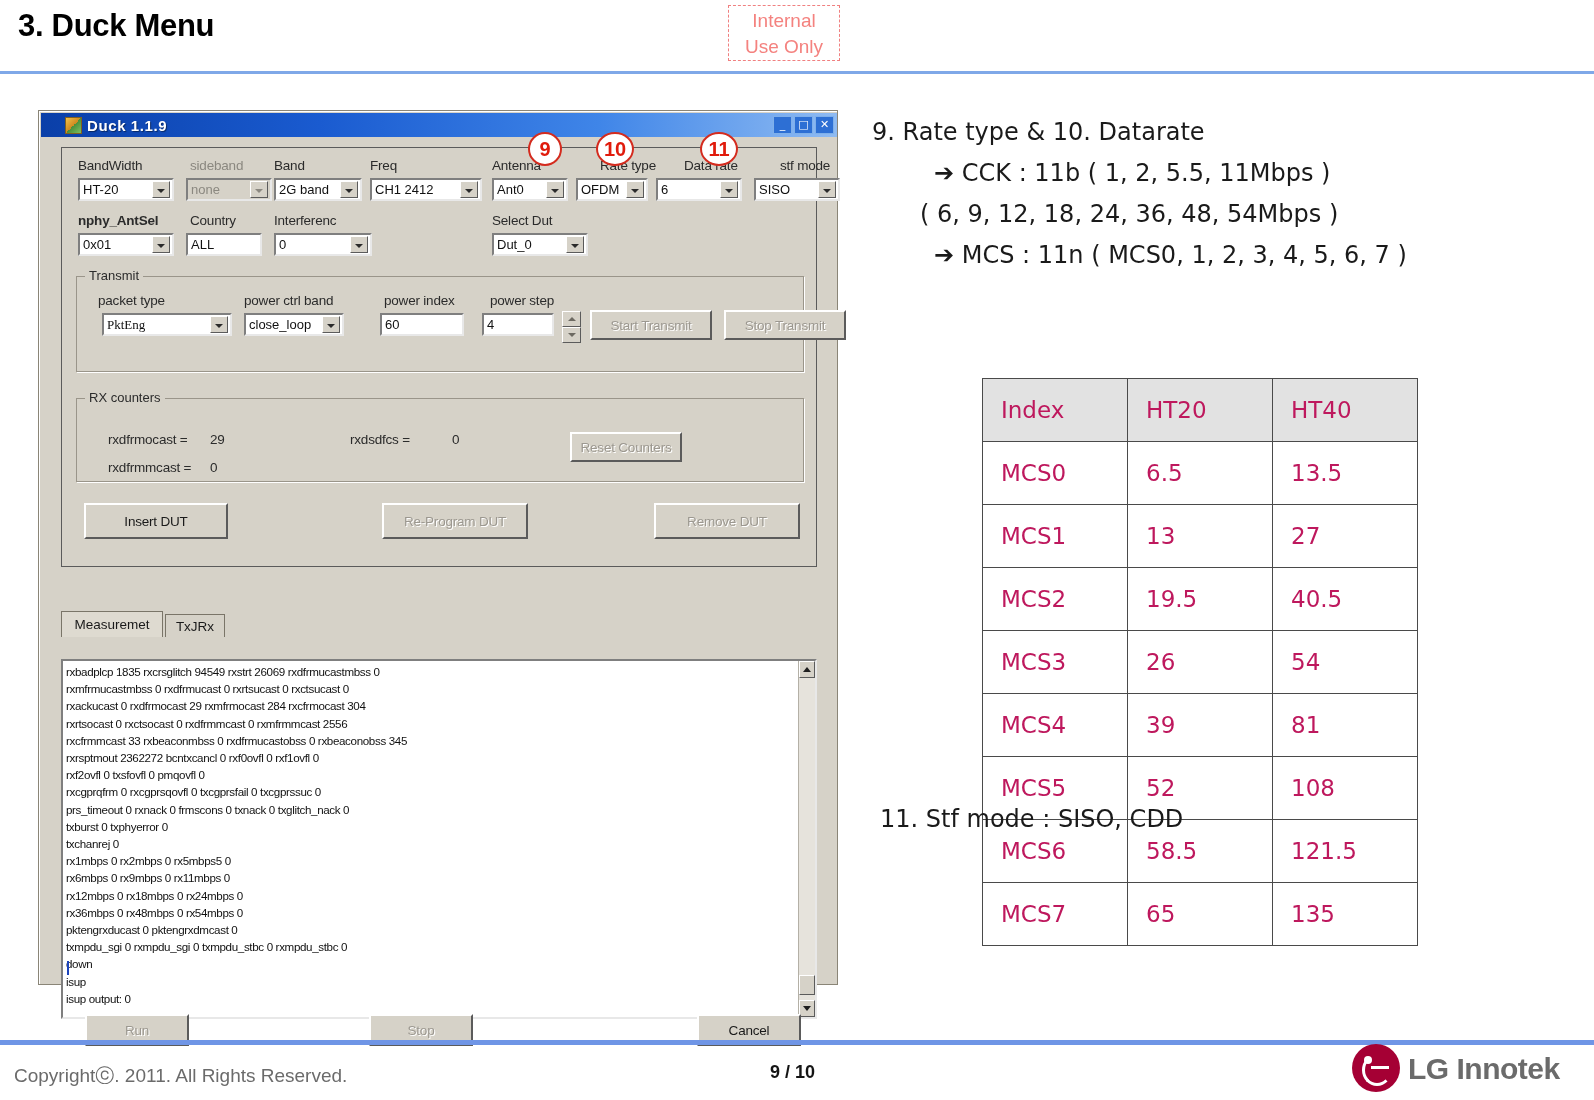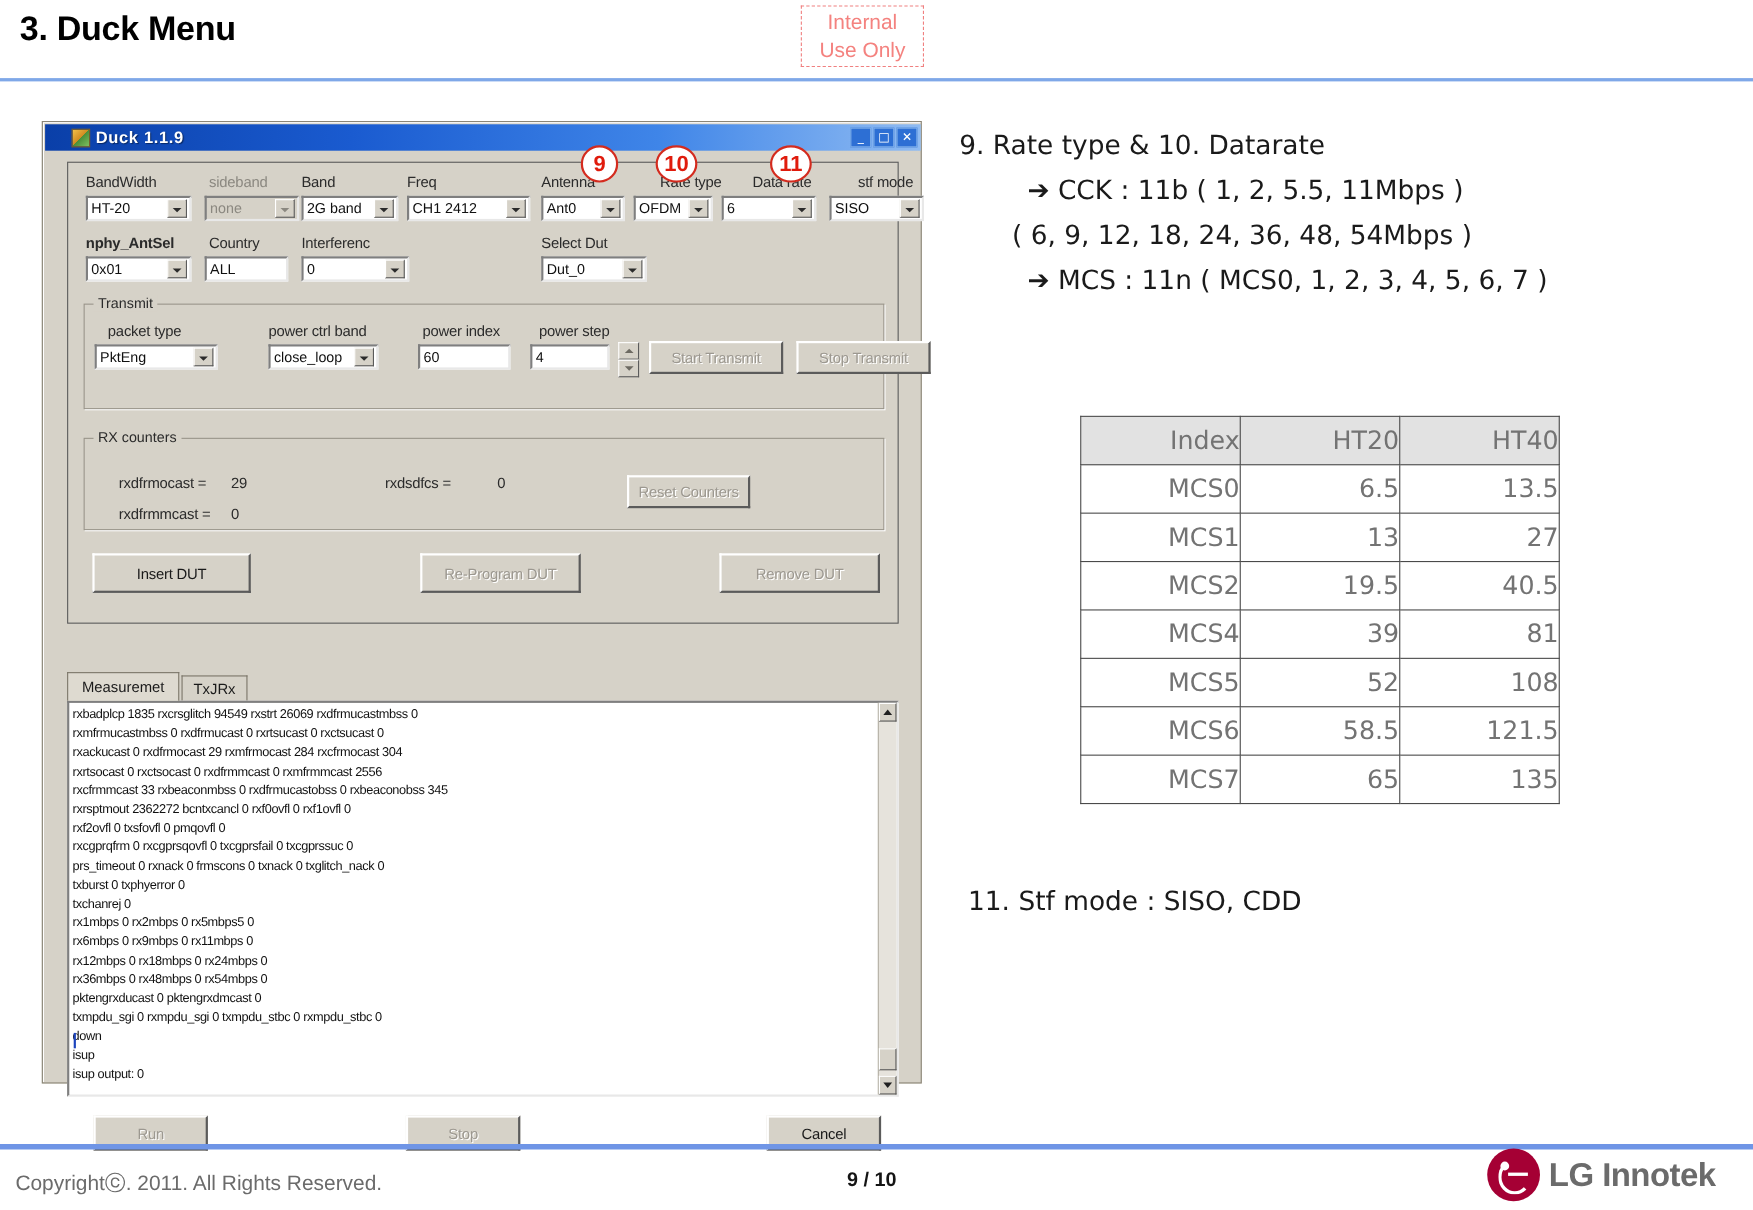--- a/index.html
+++ b/index.html
@@ -159,21 +159,21 @@
     background: #d6d2c8; border: 1px solid #7a7568;
     border-bottom: none;
     font-size: 13.5px; color: #1a1a1a;
     display: flex; align-items: center; justify-content: center;
     padding: 0 6px;
   }
   .tab.active { top: 0; height: 26px; background: #dedad0; z-index: 2; }
 
   
   #log-wrap {
-    position: absolute; left: 22px; top: 526px; width: 756px; height: 360px;
+    position: absolute; left: 22px; top: 548px; width: 756px; height: 360px;
     background: #ffffff;
     border: 2px solid; border-color: #7f7f7f #e8e8e8 #e8e8e8 #7f7f7f;
   }
   #log-text {
     position: absolute; left: 3px; top: 2px; right: 19px; bottom: 2px;
     font-family: "Liberation Sans", sans-serif;
     font-size: 11.6px; line-height: 17.2px; color: #111111;
     white-space: pre; overflow: hidden; letter-spacing: -0.35px;
   }
   #log-caret {
@@ -227,22 +227,22 @@
   .arrow-g { font-family: "DejaVu Sans", sans-serif; }
 
   
   #mcs-table {
     position: absolute; left: 982px; top: 378px;
     border-collapse: collapse;
     font-family: "DejaVu Sans", sans-serif;
   }
   #mcs-table th, #mcs-table td {
     border: 1.6px solid #4a4a4a;
-    font-size: 23px; font-weight: normal; color: #737373;
-    text-align: right; height: 44px; padding: 0;
+    font-size: 23px; font-weight: normal; color: #be185d;
+    text-align: left; height: 44px; padding: 18px;
   }
   #mcs-table th { background: #e2e2e2; }
   #mcs-table td { background: #ffffff; }
   #mcs-table .c0 { width: 145px; }
   #mcs-table .c1 { width: 145px; }
   #mcs-table .c2 { width: 145px; }
 
   #stf-note {
     position: absolute; left: 880px; top: 805px;
     font-family: "DejaVu Sans", sans-serif;
@@ -374,21 +374,21 @@
     </div>
 
     <div class="groupbox" style="left:14px; top:128px; width:728px; height:96px;">
       <span class="gtitle">Transmit</span>
     </div>
     <div class="lbl" style="left:36px; top:145px;">packet type</div>
     <div class="lbl" style="left:182px; top:145px;">power ctrl band</div>
     <div class="lbl" style="left:322px; top:145px;">power index</div>
     <div class="lbl" style="left:428px; top:145px;">power step</div>
 
-    <div class="combo" style="left:24px; top:165px; width:112px;">
+    <div class="combo" style="left:40px; top:165px; width:130px;font-family:Liberation Serif, serif;">
       <span class="cval">PktEng</span>
       <span class="carrow"></span>
     </div>
     <div class="combo" style="left:182px; top:165px; width:100px;">
       <span class="cval">close_loop</span>
       <span class="carrow"></span>
     </div>
     <div class="tbox" style="left:318px; top:165px; width:84px;">60</div>
     <div class="tbox" style="left:420px; top:165px; width:72px;">4</div>
 
@@ -490,20 +490,25 @@
       <td>MCS1</td>
       <td>13</td>
       <td>27</td>
     </tr>
     <tr>
       <td>MCS2</td>
       <td>19.5</td>
       <td>40.5</td>
     </tr>
     <tr>
+      <td>MCS3</td>
+      <td>26</td>
+      <td>54</td>
+    </tr>
+    <tr>
       <td>MCS4</td>
       <td>39</td>
       <td>81</td>
     </tr>
     <tr>
       <td>MCS5</td>
       <td>52</td>
       <td>108</td>
     </tr>
     <tr>

